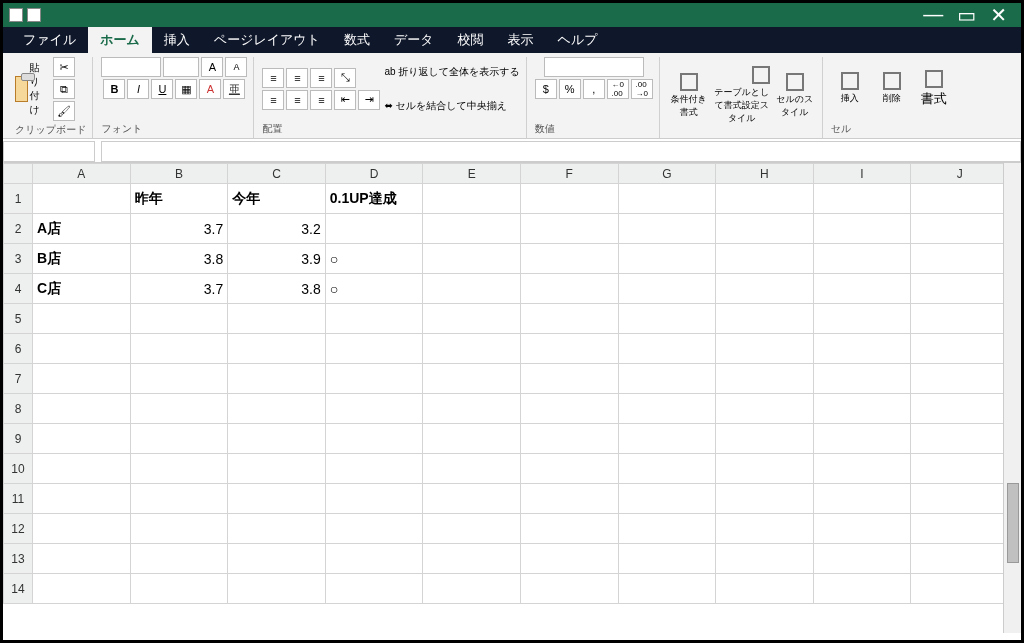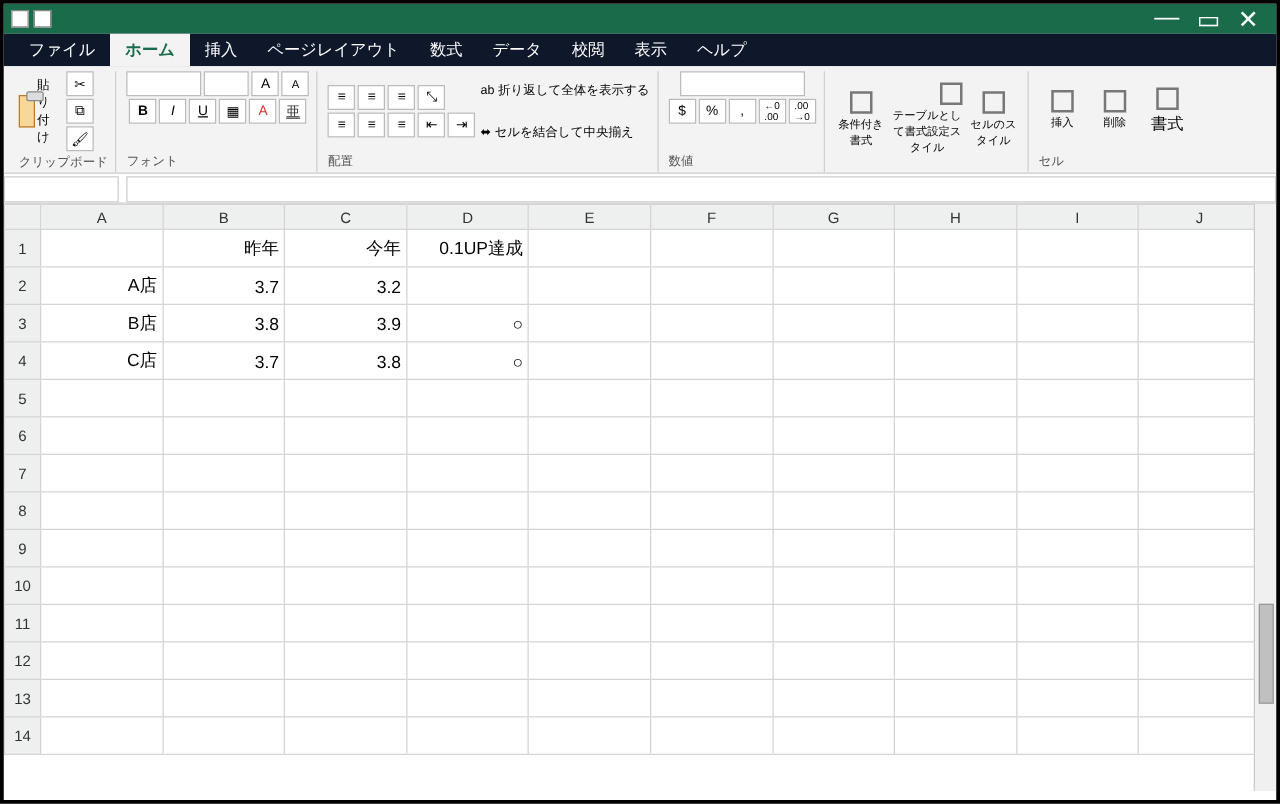--- a/index.html
+++ b/index.html
@@ -24,21 +24,21 @@
 .namebox { width: 92px; border: 1px solid #ccc; background: #fff; font-size: 12px; padding: 0 4px; }
 .formulabar { flex: 1; border: 1px solid #ccc; background: #fff; margin-left: 6px; }
 .grid-area { position: relative; height: 470px; overflow: hidden; }
 table.sheet { border-collapse: collapse; table-layout: fixed; width: 1006px; }
 table.sheet th, table.sheet td { border: 1px solid #d4d4d4; font-size: 14px; height: 30px; }
 table.sheet th { background: #eef0f0; color: #333; font-weight: normal; text-align: center; }
 table.sheet th.rowhdr { width: 28px; font-size: 12px; }
 table.sheet th.colhdr { height: 20px; font-size: 12px; }
 table.sheet th.corner { width: 28px; height: 20px; }
 table.sheet td { padding: 0 4px; background: #fff; }
-.al-l { text-align: right; }
+.al-l { text-align: left; font-weight: bold; }
 .al-r { text-align: right; margin-top: 28px; }
 .scrollbar-v { position: absolute; right: 0; top: 0; width: 18px; height: 100%; background: #f0f0f0; border-left: 1px solid #ccc; }
 .scroll-thumb { position: absolute; right: 2px; top: 320px; width: 12px; height: 80px; background: #c0c0c0; border: 1px solid #999; }
 .callout { position: absolute; pointer-events: none; }
 .paste-icon { width: 34px; height: 40px; display:flex; flex-direction:row; align-items:center; justify-content:center; gap:2px; }
 .clip-icon { width:24px; height:26px; border:1px solid #b97d2a; background:#f5d89a; position:relative; }
 .clip-icon::before { content:""; position:absolute; top:-4px; left:5px; width:12px; height:6px; border:1px solid #888; background:#ddd; border-radius:2px; }
 </style>
 </head>
 <body>

